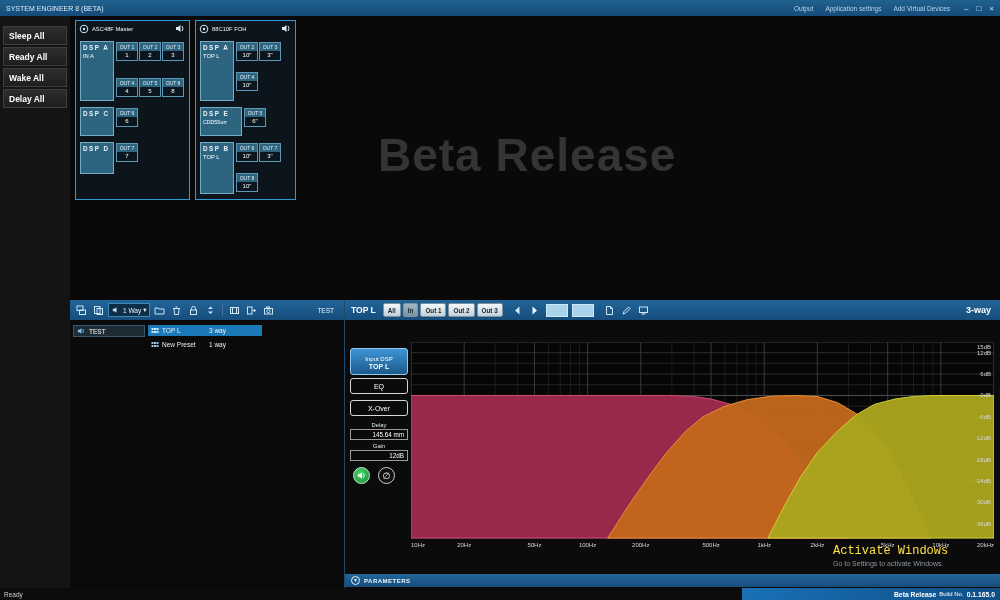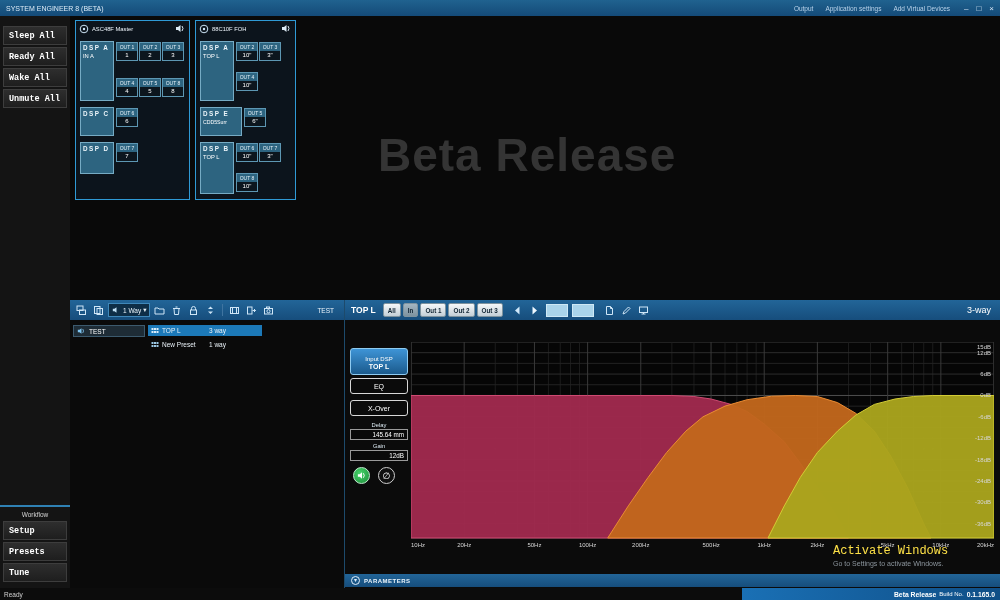--- a/index.html
+++ b/index.html
@@ -10,21 +10,21 @@
 
   
   .titlebar{position:absolute;top:0;left:0;right:0;height:16px;background:linear-gradient(#20628f,#144a78);display:flex;align-items:center;padding:0 6px;}
   .tb-title{font-size:7px;color:#dcebf7;}
   .tb-menu{display:flex;gap:12px;align-items:center;font-size:6.5px;color:#b9d3ea;}
   .tb-menu span{cursor:default;}
   .win-controls{display:flex;gap:8px;margin-left:14px;font-size:8px;color:#d8e8f6;align-items:center;}
 
   
   .sidebar{position:absolute;left:0;top:16px;width:70px;bottom:12px;background:#141414;padding-top:8px;}
-  .side-btn{display:block;width:64px;margin:2px auto;height:19px;background:linear-gradient(#2e2e2e,#1e1e1e);border:1px solid #3d3d3d;color:#fff;font-weight:bold;font-size:8.5px;text-align:left;padding-left:5px;font-family:Liberation Mono, monospace;}
+  .side-btn{display:block;width:64px;margin:2px auto;height:19px;background:linear-gradient(#2e2e2e,#1e1e1e);border:1px solid #3d3d3d;color:#fff;font-weight:bold;font-size:8.5px;text-align:left;padding-left:5px;font-family:Liberation Sans, sans-serif;}
   .workflow{position:absolute;bottom:4px;left:0;right:0;border-top:2px solid #2f81b4;padding-top:2px;}
   .workflow-label{font-size:6.5px;color:#d3d3d3;text-align:center;margin:2px 0 3px 0;}
 
   
   .top-area{position:absolute;left:70px;top:16px;right:0;height:284px;background:#090909;}
   .watermark{position:absolute;left:308px;top:112px;font-size:46px;font-weight:bold;color:#343434;letter-spacing:1px;}
 
   .device-panel{position:absolute;background:#0c141c;border:1px solid #2f9ad6;}
   .dev-header{height:15px;display:flex;align-items:center;gap:3px;padding:0 3px;}
   .dev-name{font-size:5.8px;color:#eef5fb;}
@@ -52,21 +52,21 @@
   .preset-row{position:absolute;left:78px;width:114px;height:11px;display:flex;align-items:center;gap:3px;padding:0 3px;font-size:6.5px;color:#eaf2f8;}
   .preset-row.sel{background:#1c79b8;}
   .preset-name{width:44px;white-space:nowrap;overflow:hidden;}
   .preset-ways{white-space:nowrap;}
 
   
   .chan{font-size:8.5px;font-weight:bold;margin:0 5px 0 2px;color:#fff;}
   .seg-btn{height:14px;padding:0 4px;font-size:6.3px;font-weight:bold;color:#102433;background:linear-gradient(#f5f8fa,#c3ced6);border:1px solid #7e939f;border-radius:2px;font-family:"Liberation Sans",sans-serif;}
   .seg-btn.active{background:linear-gradient(#a3b6c2,#7d929f);}
   .toggle{width:22px;height:13px;background:#a9d3ea;border:1px solid #cde8f6;margin-left:2px;}
-  .ways-label{margin-left:auto;font-size:9px;font-weight:normal;margin-right:5px;color:#fff;}
+  .ways-label{margin-left:auto;font-size:9px;font-weight:bold;margin-right:5px;color:#fff;}
 
   
   .input-btn{position:absolute;left:5px;top:48px;width:58px;height:27px;background:linear-gradient(#3e94d6,#1b5a8c);border:1px solid #8ecbf1;border-radius:3px;color:#fff;text-align:center;padding:0;font-family:"Liberation Sans",sans-serif;}
   .input-btn .l1{font-size:6px;margin-top:3px;}
   .input-btn .l2{font-size:7px;font-weight:bold;margin-top:1px;}
   .pill-btn{position:absolute;left:5px;width:58px;height:16px;background:#0b0b0b;border:1px solid #d8d8d8;border-radius:3px;color:#fff;font-size:7px;font-family:"Liberation Sans",sans-serif;}
   .eq{top:78px;} .xo{top:100px;}
   .fld-label{position:absolute;left:5px;width:58px;text-align:center;font-size:5.8px;color:#dceaf3;}
   .dl{top:122px;} .gl{top:143px;}
   .fld{position:absolute;left:5px;width:58px;height:11px;background:#0a0a0a;border:1px solid #9a9a9a;font-size:6.3px;color:#fff;text-align:right;line-height:9px;padding:0 3px;}
@@ -114,27 +114,21 @@
       <span>–</span>
       <span>□</span>
       <span>×</span>
     </div>
   </header>
 
   <aside class="sidebar">
     <button class="side-btn">Sleep All</button>
     <button class="side-btn">Ready All</button>
     <button class="side-btn">Wake All</button>
-    <button class="side-btn">Unmute All</button>
-    <div class="workflow">
-      <div class="workflow-label">Workflow</div>
-      <button class="side-btn">Setup</button>
-      <button class="side-btn">Presets</button>
-      <button class="side-btn">Tune</button>
-    </div>
+    <button class="side-btn">Delay All</button>
   </aside>
 
   <section class="top-area">
     <div class="watermark">Beta Release</div>
 
     <div class="device-panel" style="left:5px;top:4px;width:115px;height:180px;">
       <div class="dev-header">
         <svg class="ic" width="10" height="10" viewBox="0 0 10 10">
             <circle cx="5" cy="5" r="3.8" fill="none" stroke="#cfe6f7"></circle>
             <circle cx="5" cy="5" r="1.2" fill="#cfe6f7"></circle>

